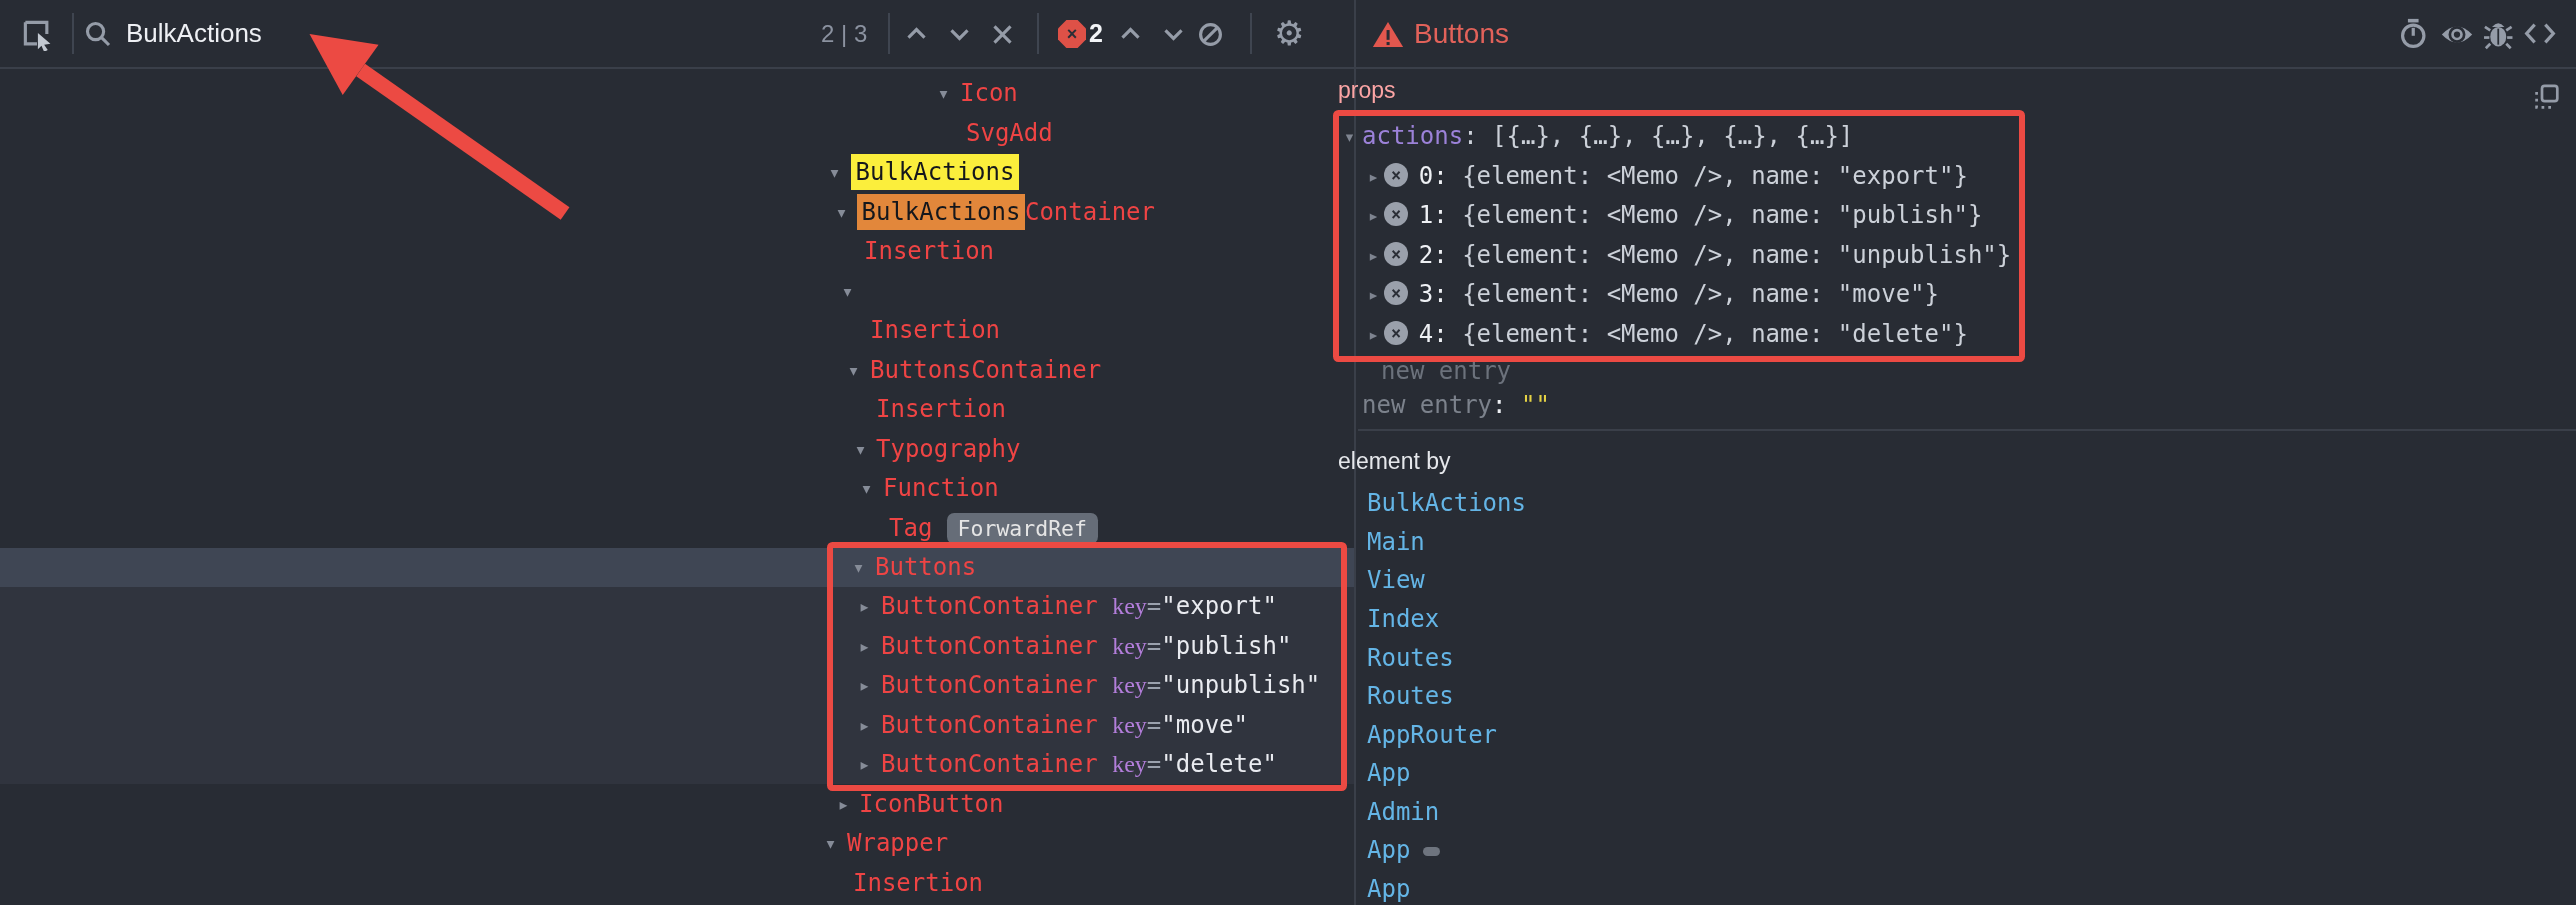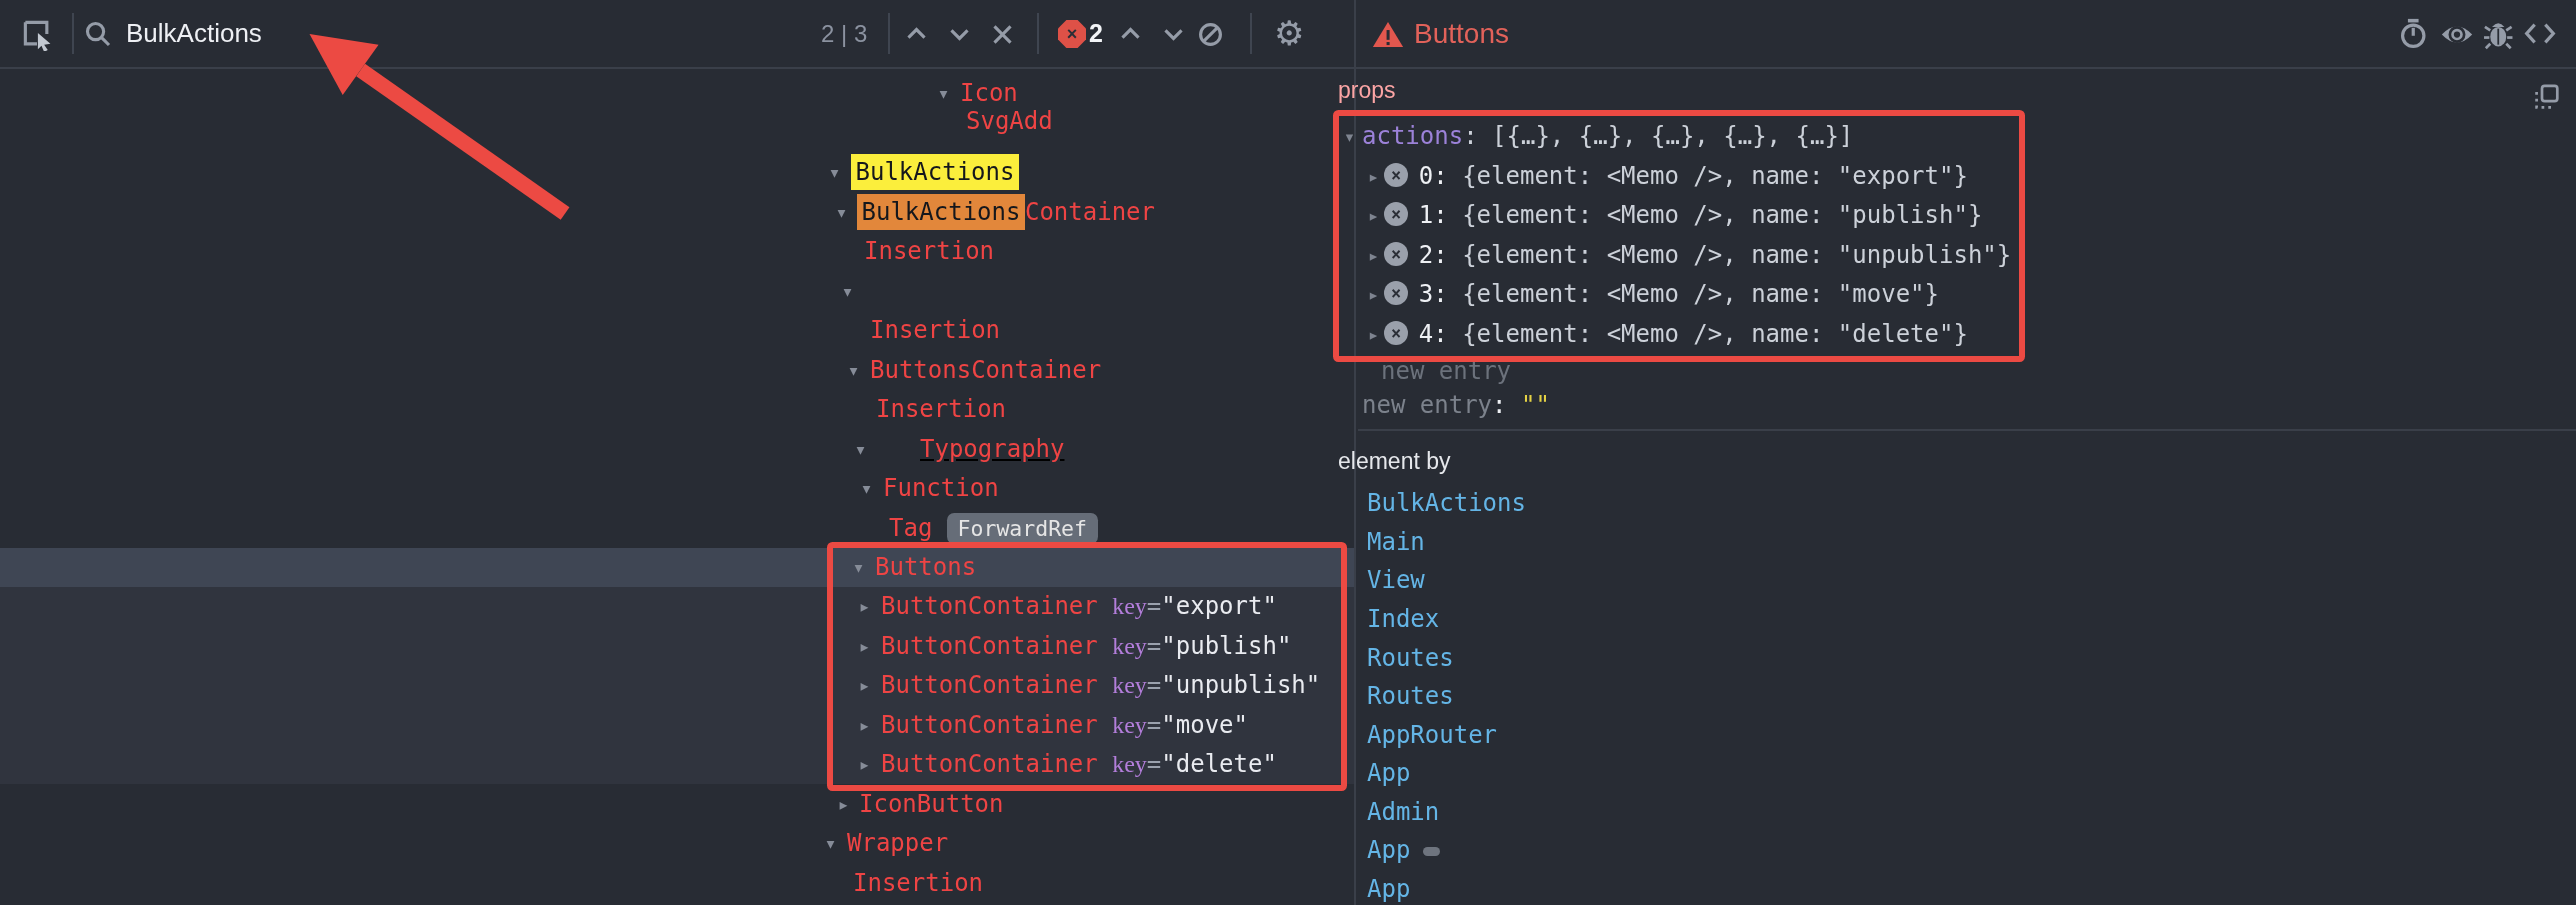--- a/index.html
+++ b/index.html
@@ -69,21 +69,21 @@
 
 <div class="stage">
 
   <div class="subtree-band"></div>
   <div class="sel-band"></div>
   <div>
       <div class="trow mono" style="top: 74px;">
         <span class="arr" style="left: 931px;">▾</span>
         <span class="tlabel" style="left: 960px;"><span class="p-blue">Icon</span></span>
       </div>
-      <div class="trow mono" style="top: 102px;">
+      <div class="trow mono" style="top: 114px;">
         <span class="tlabel" style="left: 966px;"><span class="p-blue">SvgAdd</span></span>
       </div>
       <div class="trow mono" style="top: 153px;">
         <span class="arr" style="left: 822px;">▾</span>
         <span class="tlabel" style="left: 851px;"><span class="p-hly">BulkActions</span></span>
       </div>
       <div class="trow mono" style="top: 193px;">
         <span class="arr" style="left: 829px;">▾</span>
         <span class="tlabel" style="left: 857px;"><span class="p-hlo">BulkActions</span><span class="p-blue">Container</span></span>
       </div>
@@ -98,21 +98,21 @@
       </div>
       <div class="trow mono" style="top: 351px;">
         <span class="arr" style="left: 841px;">▾</span>
         <span class="tlabel" style="left: 870px;"><span class="p-blue">ButtonsContainer</span></span>
       </div>
       <div class="trow mono" style="top: 390px;">
         <span class="tlabel" style="left: 876px;"><span class="p-blue">Insertion</span></span>
       </div>
       <div class="trow mono" style="top: 430px;">
         <span class="arr" style="left: 848px;">▾</span>
-        <span class="tlabel" style="left: 920px; text-decoration: underline;"><span class="p-blue">Typography</span></span>
+        <span class="tlabel" style="left: 876px;"><span class="p-blue">Typography</span></span>
       </div>
       <div class="trow mono" style="top: 469px;">
         <span class="arr" style="left: 854px;">▾</span>
         <span class="tlabel" style="left: 883px;"><span class="p-blue">Function</span></span>
       </div>
       <div class="trow mono" style="top: 509px;">
         <span class="tlabel" style="left: 889px;"><span class="p-blue">Tag</span><span class="p-badge">ForwardRef</span></span>
       </div>
       <div class="trow mono" style="top: 548px;">
         <span class="arr" style="left: 846px;">▾</span>

